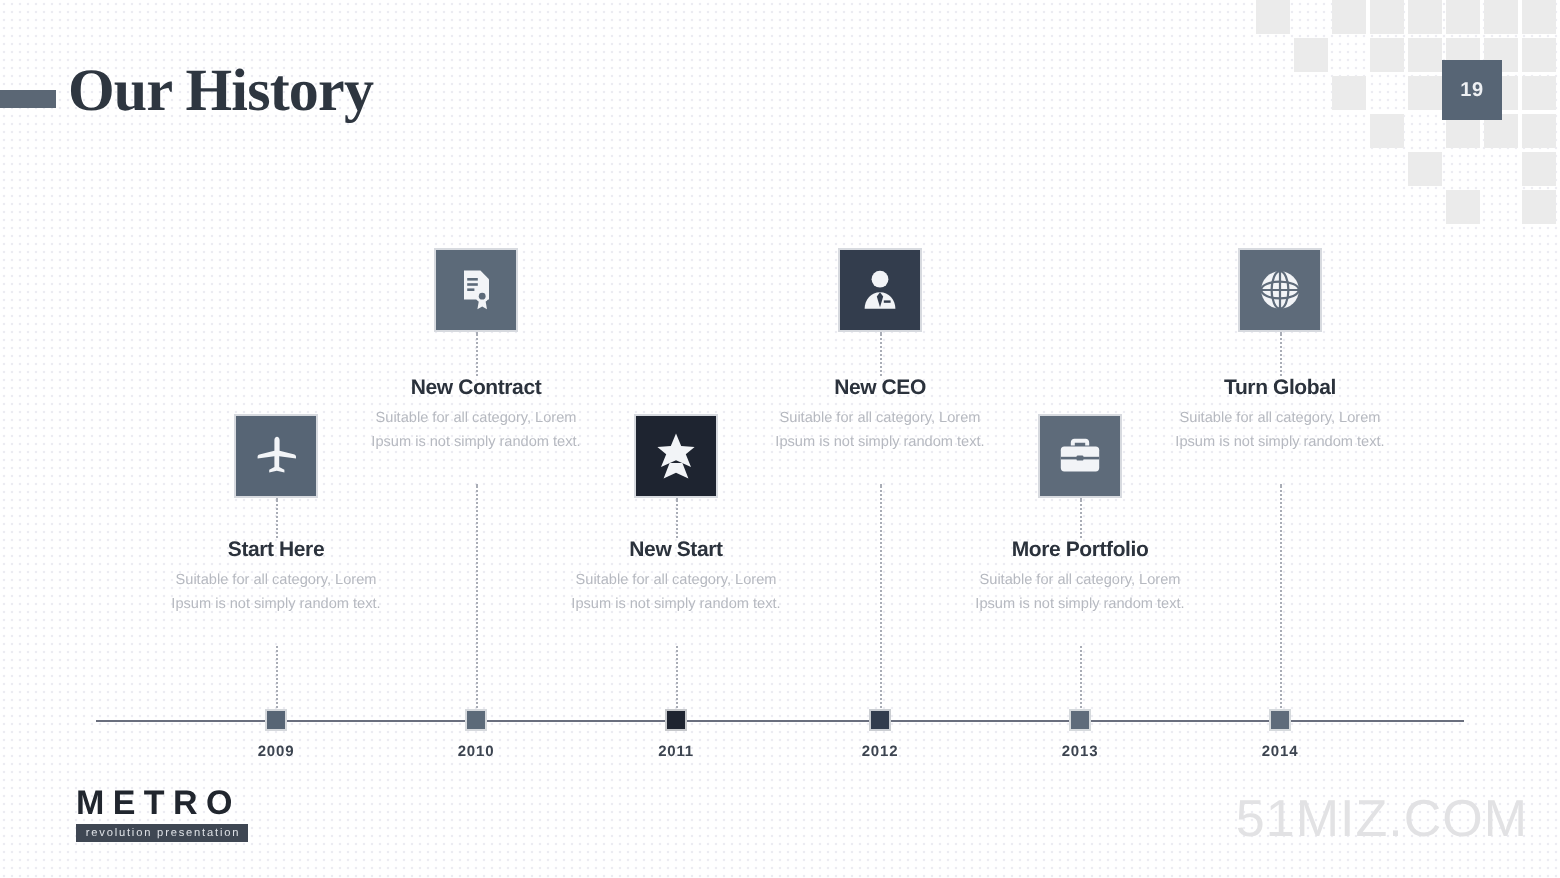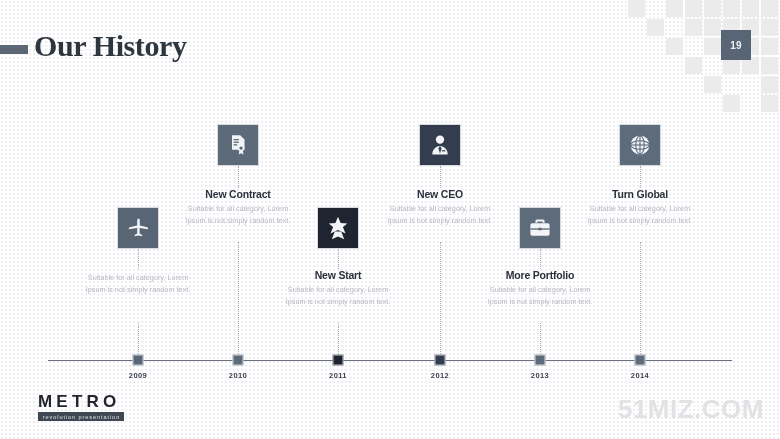--- a/index.html
+++ b/index.html
@@ -167,21 +167,21 @@
     padding: 1.5px 2px 1.5px 3px;
     width: 86px;
   }
 
   
   #watermark {
     position: absolute;
     right: 16px;
     bottom: 14px;
     font-size: 26px;
-    font-weight: bold;
+    font-weight: normal;
     color: #e2e2e4;
     letter-spacing: 0.5px;
   }
 </style>
 </head>
 <body>
 
 <div id="slide">
 
   <div id="deco-grid">
@@ -234,20 +234,21 @@
       <div class="year-label" style="left: 640px;">2014</div>
     </div>
   <div id="milestones-layer">
       <div class="milestone down" style="left: 138px; top: 207px;">
         <div class="icon-box" style="background: rgb(87, 101, 117);">
           <svg width="24" height="24" viewBox="0 0 24 24">
             <path fill="#f2f4f7" d="M21.3 11.2 13.8 9.4 13.8 4.1c0-.9-.6-1.7-1.3-1.7-.7 0-1.3.8-1.3 1.7l0 5.3L3.7 11.2c-.5.1-.9.6-.9 1.1l0 .9 8.4-1.1 0 5.4-2.6 1.4 0 1.3 3.8-.8 3.8.8 0-1.3-2.6-1.4 0-5.4 8.4 1.1 0-.9c0-.5-.4-1-.9-1.1z"></path>
           </svg>
         </div>
         <div class="stem" style="height: 20px;"></div>
+        <div class="ms-title">Start Here</div>
         <div class="ms-body" style="max-width: 118px; margin: 3px auto 0px;">Suitable for all category, Lorem Ipsum is not simply random text.</div>
       </div>
       <div class="stem" style="position: absolute; left: 138px; top: 323px; height: 31px;"></div>
       <div class="milestone up" style="left: 238px; top: 124px;">
         <div class="icon-box" style="background: rgb(92, 106, 121);">
           <svg width="24" height="24" viewBox="0 0 24 24">
             <path fill="#f2f4f7" d="M6 2.3h8.2l4.3 4.3v10.2H6z"></path>
             <path fill="#f2f4f7" opacity="0.0" d="M0 0h1v1H0z"></path>
             <rect x="7.6" y="6" width="5.3" height="1.3" fill="#5c6a79"></rect>
             <rect x="7.6" y="8.6" width="5.3" height="1.3" fill="#5c6a79"></rect>

